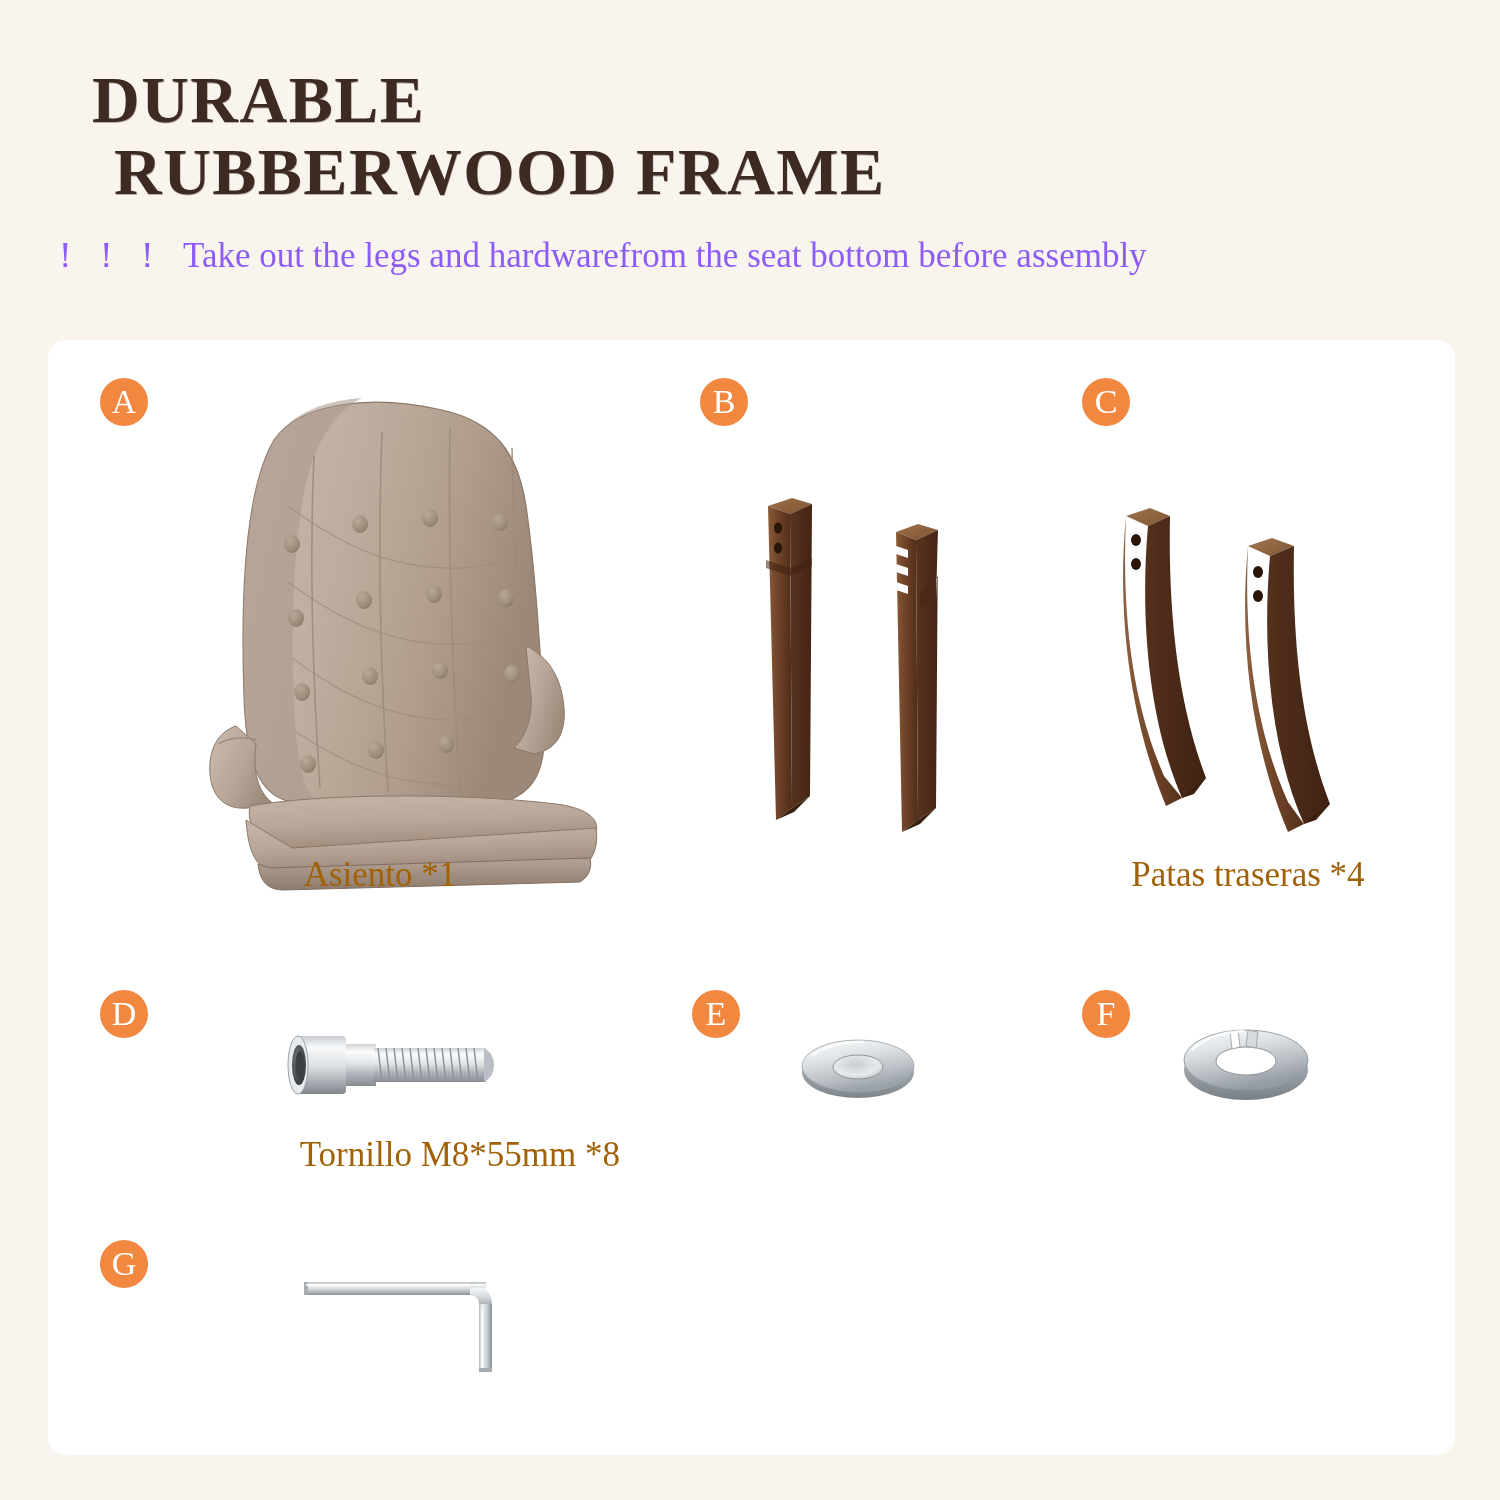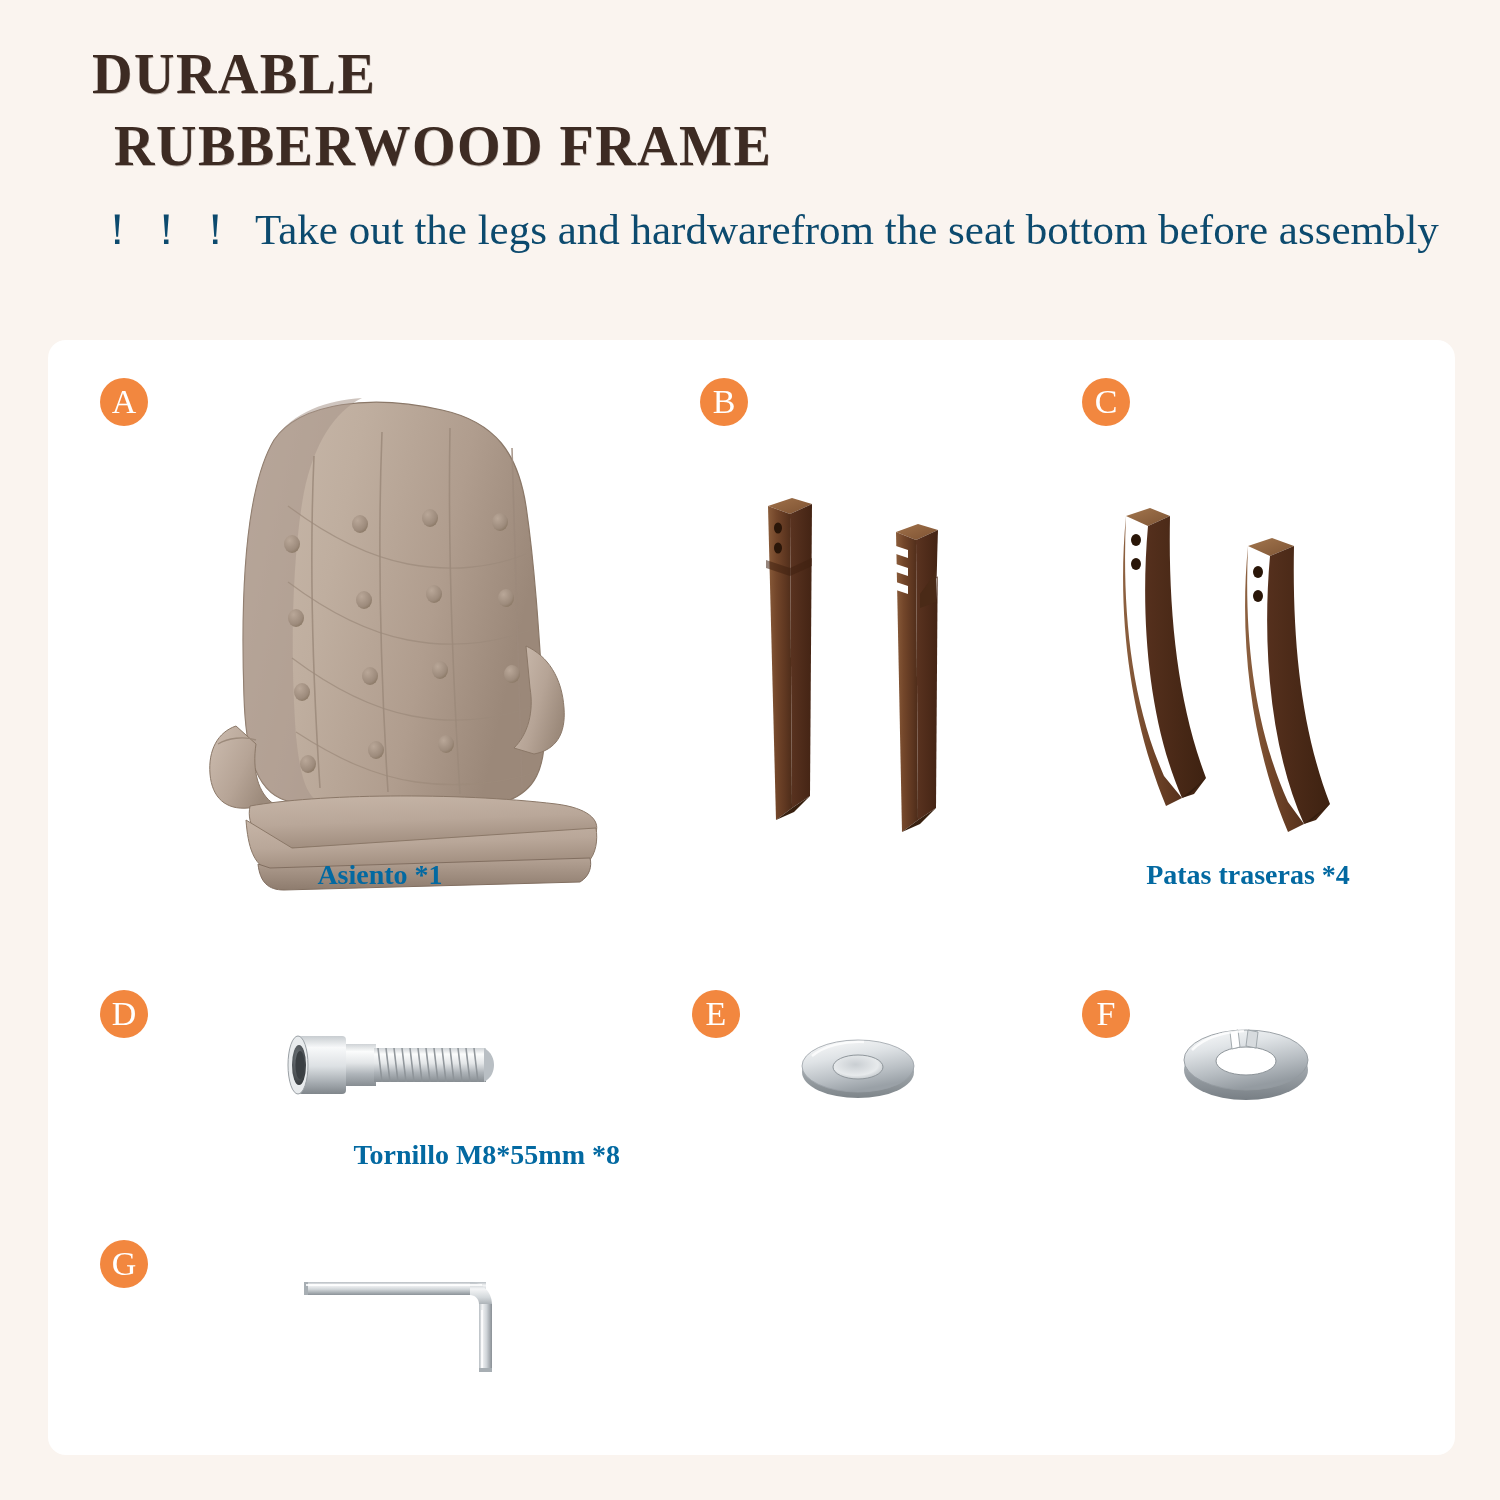--- a/index.html
+++ b/index.html
@@ -8,34 +8,34 @@
     background:#faf4ef;
     font-family:"Liberation Serif", "DejaVu Serif", serif;
     overflow:hidden;
   }
   .page { position:relative; width:1500px; height:1500px; }
 
   
   .header { position:absolute; left:0; top:0; width:1500px; }
   .title {
     color:#3d2b23;
-    font-size:56px;
+    font-size:66px;
     font-weight:700;
     letter-spacing:1.5px;
     line-height:72px;
     padding-left:92px;
-    padding-top:38px;
+    padding-top:64px;
     text-shadow:0.5px 0.5px 0 rgba(61,43,35,.35);
   }
   .title .line2 { display:block;margin-left:22px; }
   .subtitle {
-    color:#0c4a6e;
-    font-size:43px;
+    color:#8b5cf6;
+    font-size:35px;
     line-height:44px;
-    padding-left:96px;
+    padding-left:48px;
     padding-top:26px;
     white-space:nowrap;
   }
   .bangs { letter-spacing:6px; margin-right:12px; }
 
   
   .card {
     position:absolute;
     left:48px; top:340px;
     width:1407px; height:1115px;
@@ -54,25 +54,24 @@
     font-size:34px;
     font-weight:400;
     line-height:48px;
     text-align:center;
     font-family:"Liberation Serif","DejaVu Serif",serif;
   }
   .art { position:absolute; }
   .caption {
     position:absolute;
     text-align:center;
-    color:#0369a1;
-    font-size:28px;
+    color:#a16207;
+    font-size:35px;
     line-height:34px;
     white-space:nowrap;
-    font-weight:bold;
   }
 
   
   .svgwrap svg { display:block; }
 </style>
 </head>
 <body>
 
 <div class="page">
 

